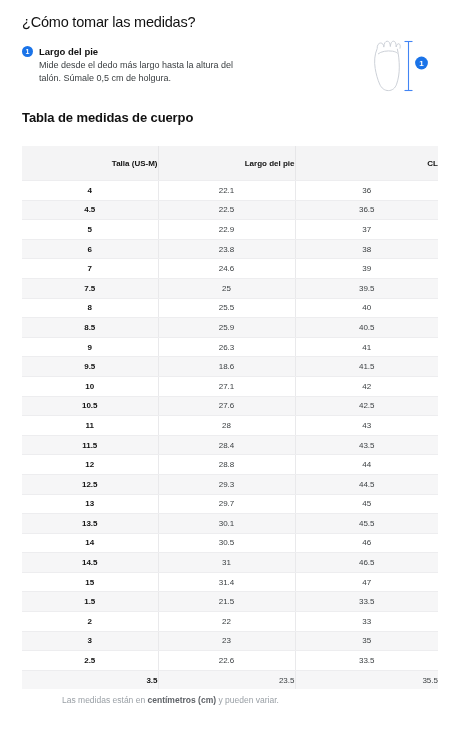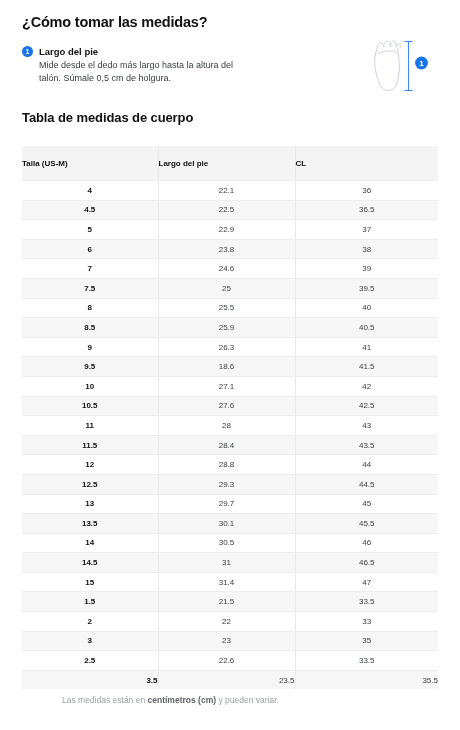--- a/index.html
+++ b/index.html
@@ -15,21 +15,21 @@
     overflow: hidden;
     position: relative;
   }
 
   
   .page-heading {
     position: absolute;
     left: 22px;
     top: 14px;
     font-size: 14.5px;
-    font-weight: bold;
+    font-weight: normal;
     letter-spacing: -0.2px;
     color: #111111;
   }
 
   
   .instruction-block {
     position: absolute;
     left: 22px;
     top: 45px;
     width: 250px;
@@ -104,21 +104,21 @@
   table.size-table col.c1 { width: 136px; }
   table.size-table col.c2 { width: 137px; }
   table.size-table col.c3 { width: 143px; }
 
   table.size-table thead th {
     background: #f4f4f5;
     font-size: 8px;
     font-weight: bold;
     color: #111111;
     height: 34px;
-    text-align: left;
+    text-align: right;
     border-right: 1px solid #e6e6e8;
     border-bottom: 1px solid #ededef;
     padding: 0;
   }
   table.size-table thead th:last-child { border-right: none; }
 
   table.size-table tbody td {
     height: 18.6px;
     font-size: 8px;
     text-align: center;

